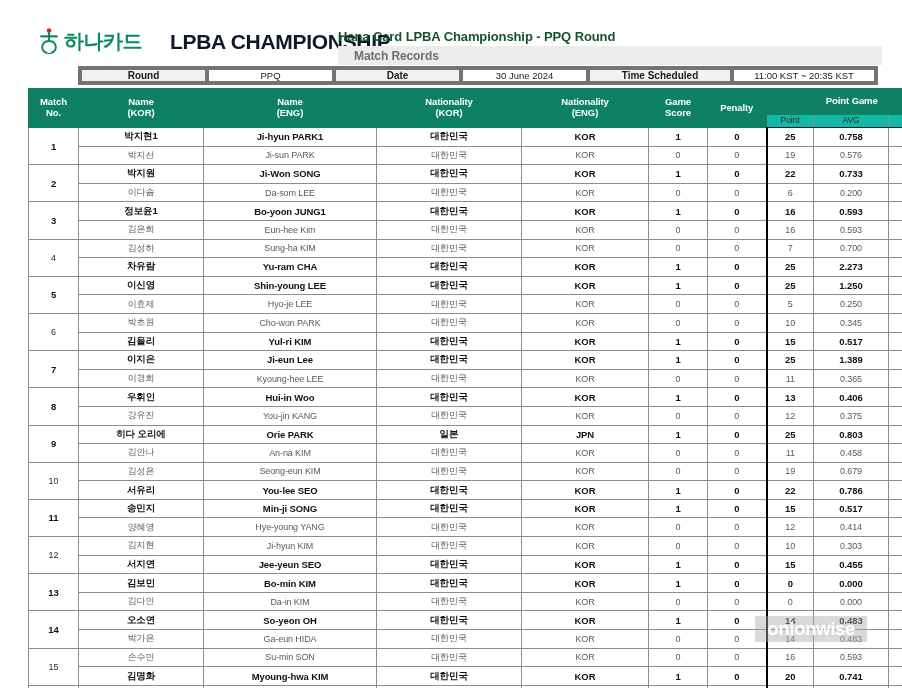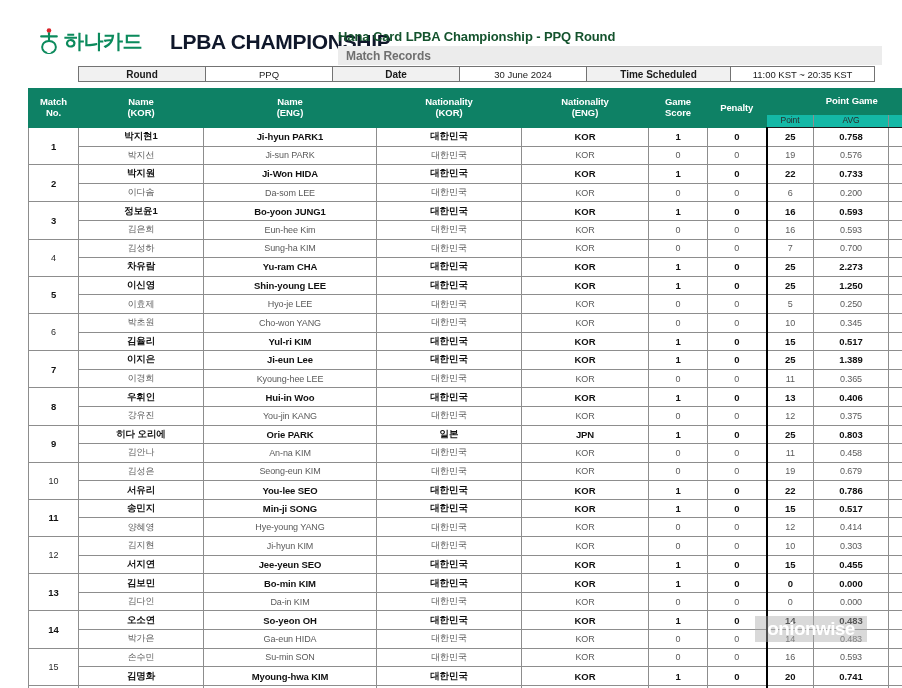--- a/index.html
+++ b/index.html
@@ -63,38 +63,38 @@
   }
   .subtitle-bar {
     position: absolute;
     left: 338px; top: 46px;
     width: 544px; height: 19px;
     background: #ececec;
     display: flex;
     align-items: center;
   }
   .subtitle-bar span {
-    padding-left: 8px;
+    padding-left: 16px;
     font-size: 12px;
     font-weight: bold;
     color: #6f6f6f;
     letter-spacing: -0.1px;
   }
 
   
   .info-table {
     position: absolute;
     left: 78px; top: 66px;
     width: 796px;
     border-collapse: collapse;
     table-layout: fixed;
   }
   .info-table td {
     height: 15px;
-    border: 1px solid #737373;
+    border: 4px solid #737373;
     font-size: 9.5px;
     color: #1a1a1a;
     text-align: center;
     vertical-align: middle;
     padding: 0 2px;
     margin-left: 15px;
   }
   .info-table td.lbl {
     background: #f1f1f1;
     font-weight: bold;
@@ -300,21 +300,21 @@
           <td>KOR</td>
           <td>0</td>
           <td>0</td>
           <td class="pg-first">19</td>
           <td>0.576</td>
           <td>3</td>
         </tr>
         <tr class="winner">
           <td class="matchno" rowspan="2">2</td>
           <td>박지원</td>
-          <td>Ji-Won HIDA</td>
+          <td>Ji-Won SONG</td>
           <td>대한민국</td>
           <td>KOR</td>
           <td>1</td>
           <td>0</td>
           <td class="pg-first">22</td>
           <td>0.733</td>
           <td>4</td>
         </tr>
         <tr>
           <td>이다솜</td>
@@ -392,21 +392,21 @@
           <td>KOR</td>
           <td>0</td>
           <td>0</td>
           <td class="pg-first">5</td>
           <td>0.250</td>
           <td>1</td>
         </tr>
         <tr>
           <td class="matchno" rowspan="2">6</td>
           <td>박초원</td>
-          <td>Cho-won YANG</td>
+          <td>Cho-won PARK</td>
           <td>대한민국</td>
           <td>KOR</td>
           <td>0</td>
           <td>0</td>
           <td class="pg-first">10</td>
           <td>0.345</td>
           <td>2</td>
         </tr>
         <tr class="winner">
           <td>김율리</td>

